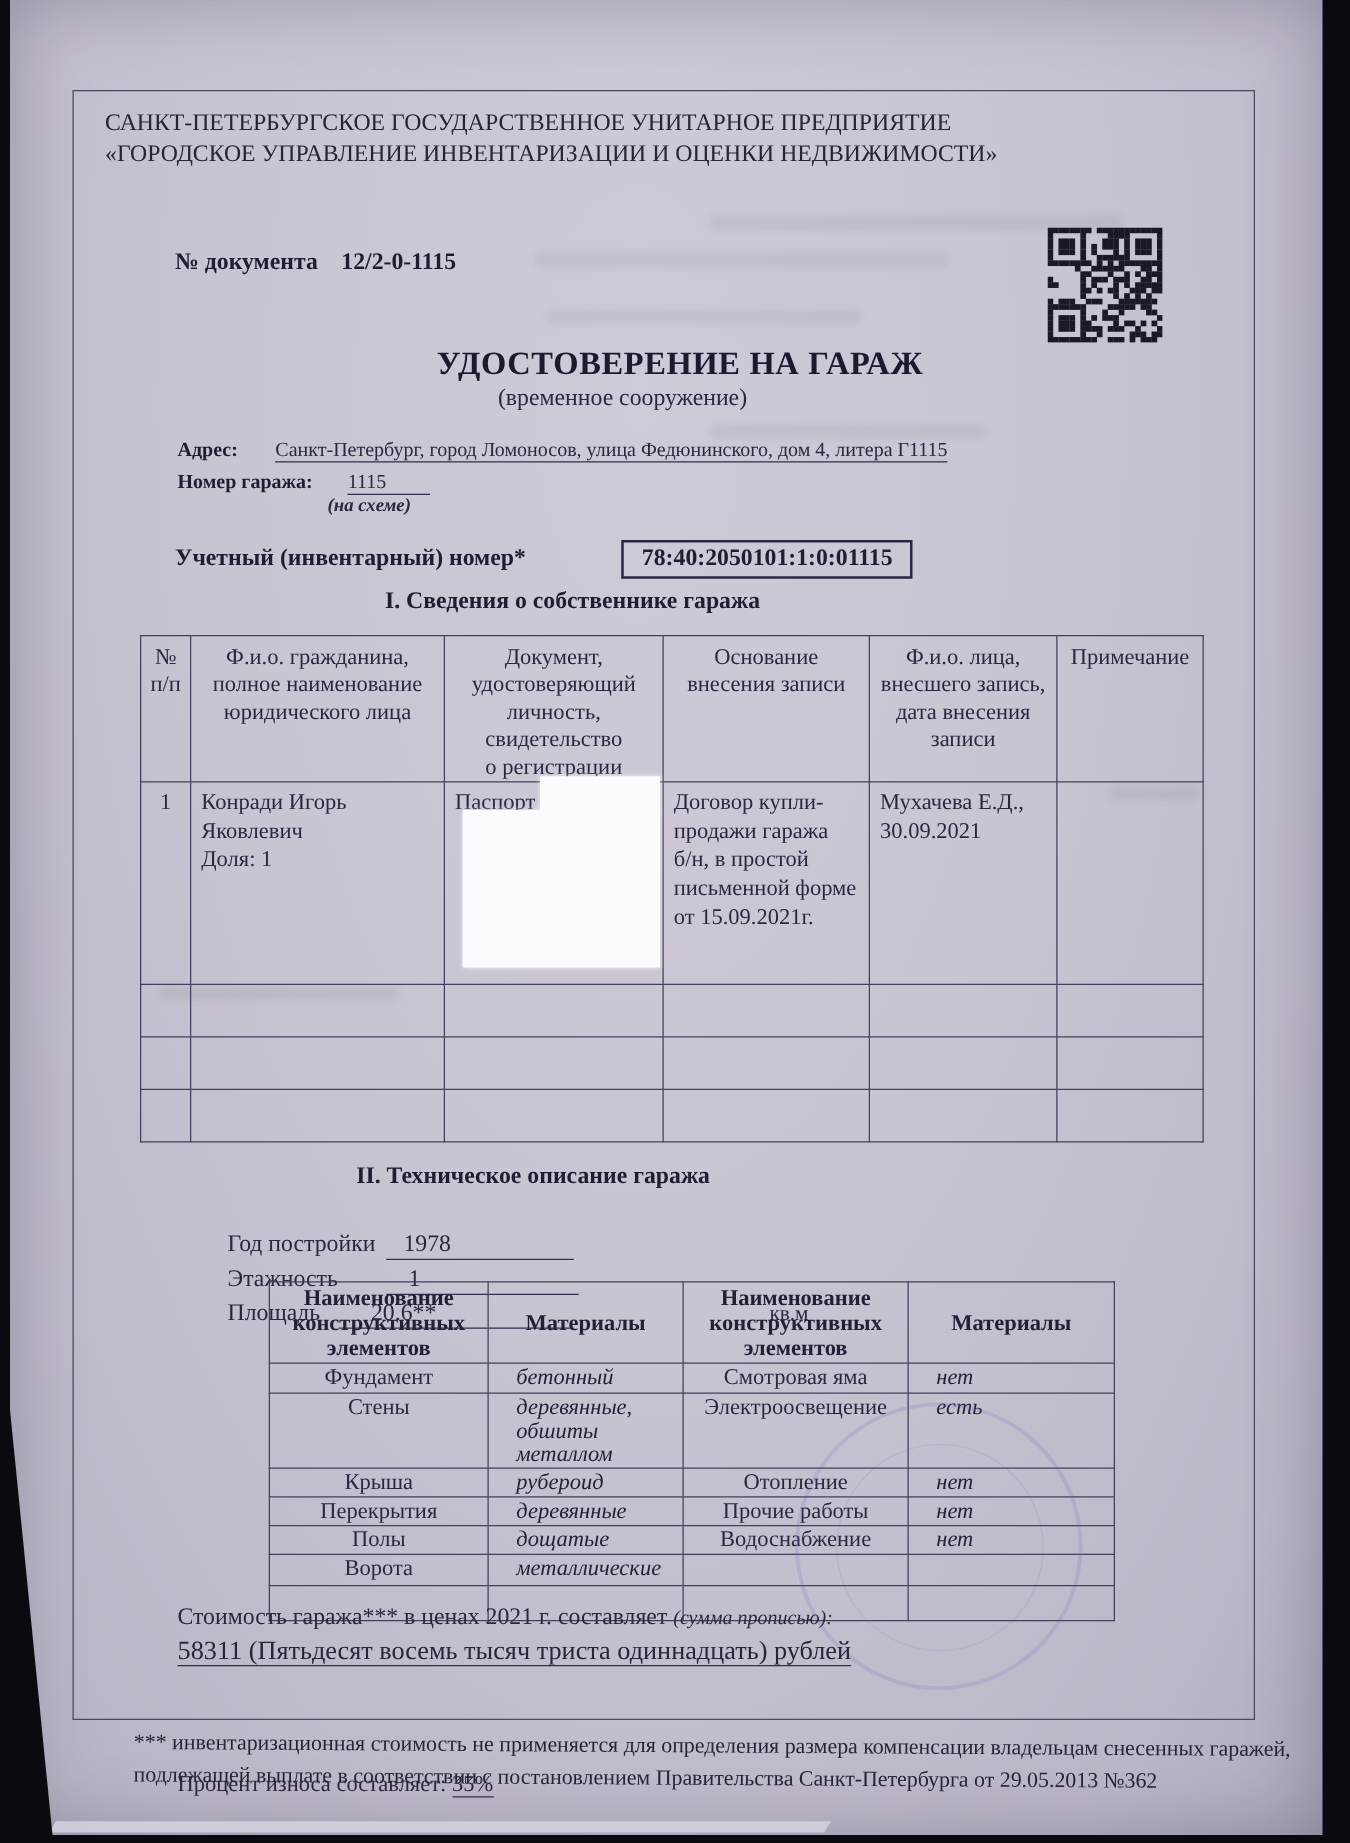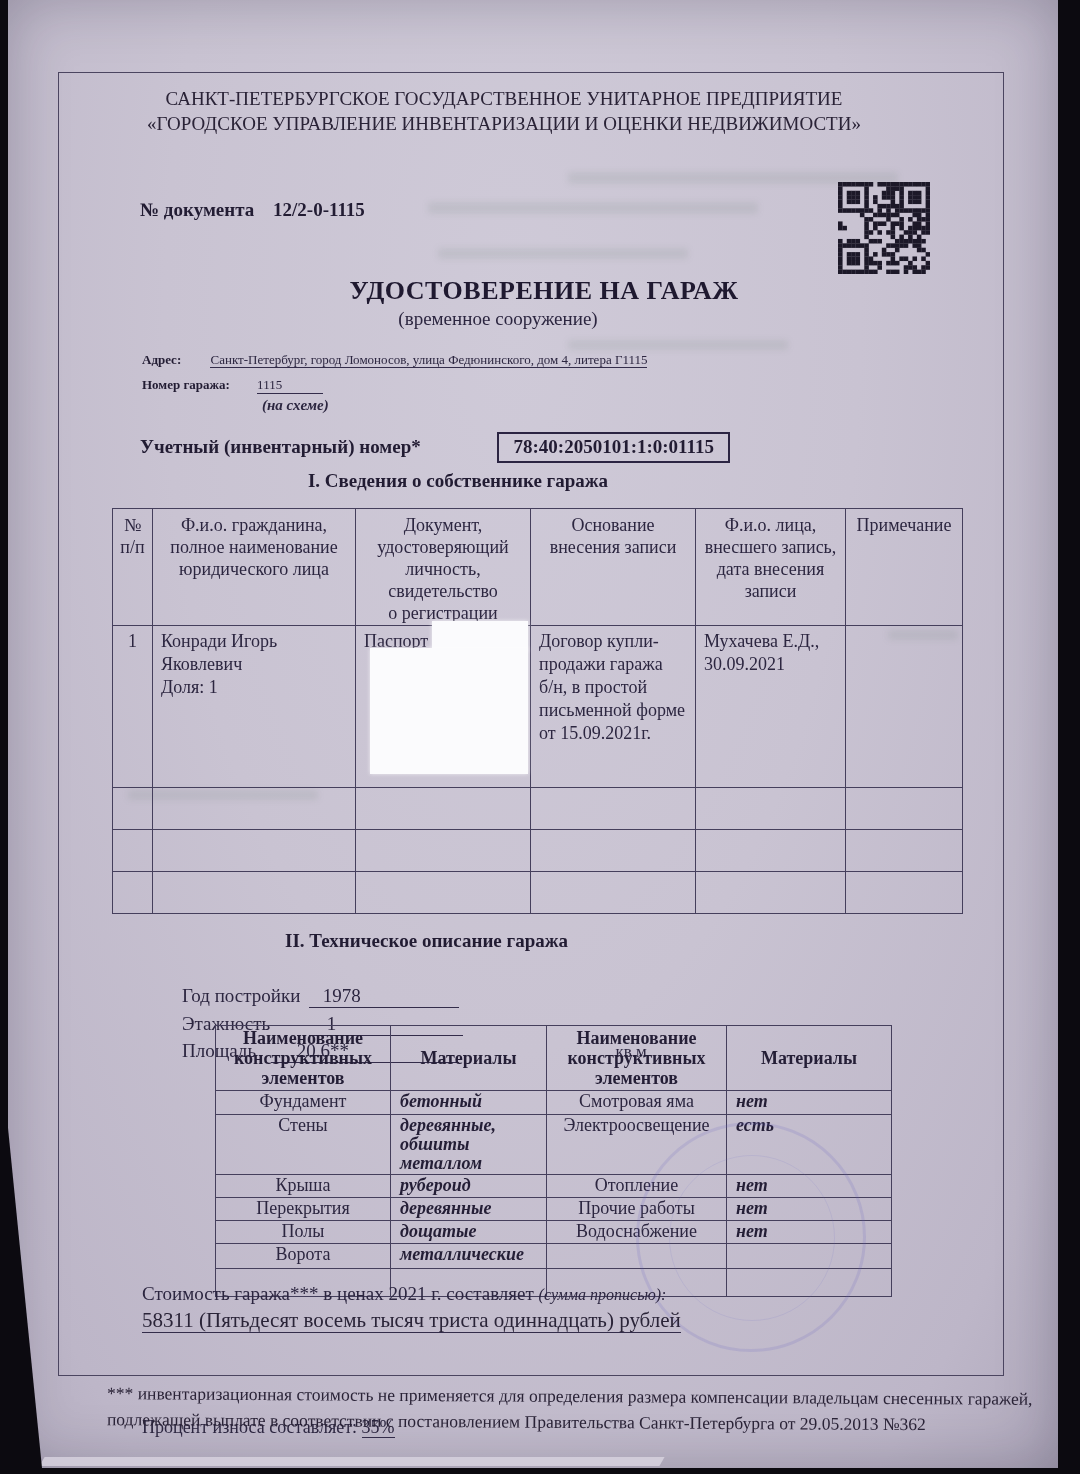--- a/index.html
+++ b/index.html
@@ -10,34 +10,34 @@
     background:radial-gradient(ellipse at 48% 22%, #cfcad8 0%, #c9c3d2 45%, #bdb6c8 85%, #b0a9bc 100%);
     box-shadow:inset 0 0 60px rgba(20,15,40,.25);}
   .wedge-bl{position:absolute;left:0;bottom:0;width:0;height:0;
     border-bottom:340px solid #0c0a10;border-right:34px solid transparent;}
   .stack-edge{position:absolute;left:34px;bottom:2px;width:620px;height:9px;background:#d9d5e1;
     transform:skewX(-30deg);opacity:.8;}
   .frame{position:absolute;left:50px;top:72px;width:946px;height:1304px;border:1.5px solid #4b4560;}
 
   .ghost{position:absolute;background:rgba(80,110,90,.10);filter:blur(3px);border-radius:3px;}
 
-  .org{position:absolute;left:50px;top:86px;width:866px;text-align:center;padding-left:26px;}
+  .org{position:absolute;left:50px;top:86px;width:866px;padding-left:26px;}
   .org .l1,.org .l2{font-size:19px;line-height:25px;color:#2a2337;}
   .org .l3{font-size:17px;line-height:24px;}
 
   .docnum{position:absolute;left:132px;top:199px;font-size:19px;font-weight:bold;color:#221c33;}
   .docnum .val{margin-left:14px;}
 
   .qr{position:absolute;left:830px;top:182px;width:92px;height:92px;}
 
   .title{position:absolute;left:50px;top:276px;width:946px;text-align:center;padding-left:26px;
     font-size:26px;font-weight:bold;letter-spacing:.5px;color:#1f1930;}
   .subtitle{position:absolute;left:50px;top:308px;width:854px;text-align:center;padding-left:26px;font-size:19px;}
 
-  .addr-row{position:absolute;left:134px;font-size:13px;}
+  .addr-row{position:absolute;left:134px;font-size:16px;}
   .lbl{font-weight:bold;color:#221c33;}
   .ul{border-bottom:1.6px solid #332c4a;}
   .addr-val{margin-left:26px;}
   .gnum-val{margin-left:24px;display:inline-block;width:66px;}
   .scheme{position:absolute;left:254px;top:397px;font-size:15px;font-weight:bold;font-style:italic;}
 
   .inv-row{position:absolute;left:132px;top:432px;font-size:19px;}
   .inv-box{display:inline-block;margin-left:72px;border:2px solid #2b2442;padding:2px 14px 3px;
     font-weight:bold;color:#221c33;}
 
@@ -61,21 +61,21 @@
   .field{position:absolute;left:174px;font-size:19px;margin-top:37px;}
   .flabel{display:inline-block;}
   .fval{display:inline-block;border-bottom:1.6px solid #332c4a;}
   .funit{font-size:17px;}
 
   .t2wrap{position:absolute;left:207px;top:1025px;width:676px;}
   .t2{width:676px;}
   .t2 th{font-size:18px;line-height:20px;font-weight:bold;text-align:center;vertical-align:middle;padding:2px 4px;color:#241e36;}
   .t2 td{font-size:18px;line-height:19px;padding:1px 6px;vertical-align:top;}
   .t2 .el{text-align:center;}
-  .t2 .mat{font-weight:bold;font-style:italic;padding-left:9px;color:#241e36;}
+  .t2 .mat{font-weight:normal;font-style:italic;padding-left:22px;color:#241e36;}
   .t2 .hrow{height:62px;}
 
   .cost1{position:absolute;left:134px;top:1283px;font-size:19px;}
   .cost1 .note{font-style:italic;font-size:16px;}
   .cost2{position:absolute;left:134px;top:1308px;font-size:21px;color:#2a2438;}
   .cost3{position:absolute;left:134px;top:1417px;font-size:18px;}
 
   .stamp{position:absolute;left:628px;top:1122px;width:230px;height:230px;border-radius:50%;
     border:3px solid rgba(100,95,195,.16);}
   .stamp-inner{position:absolute;left:30px;top:30px;width:166px;height:166px;border-radius:50%;

